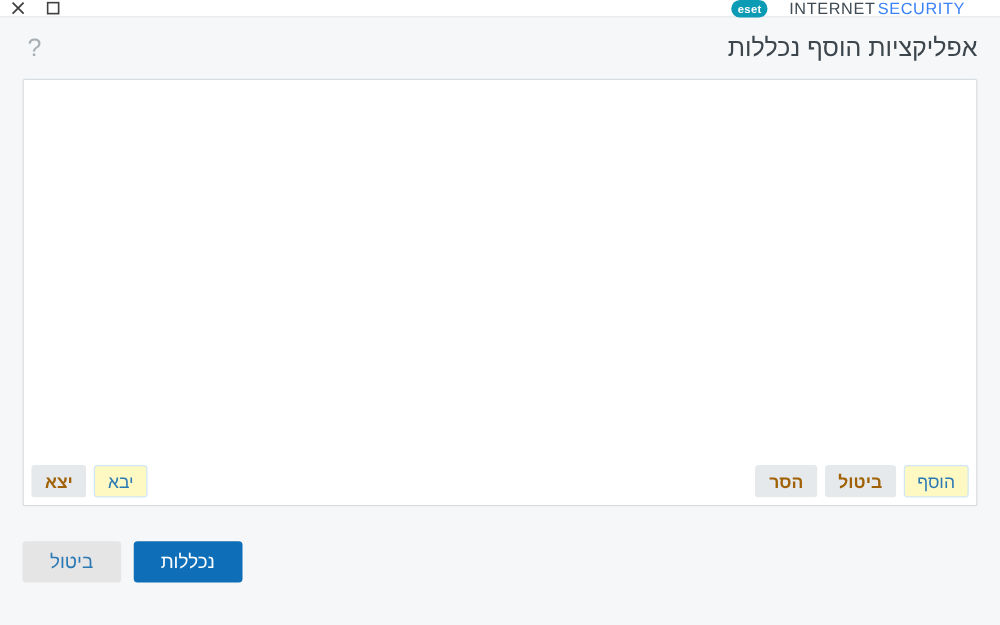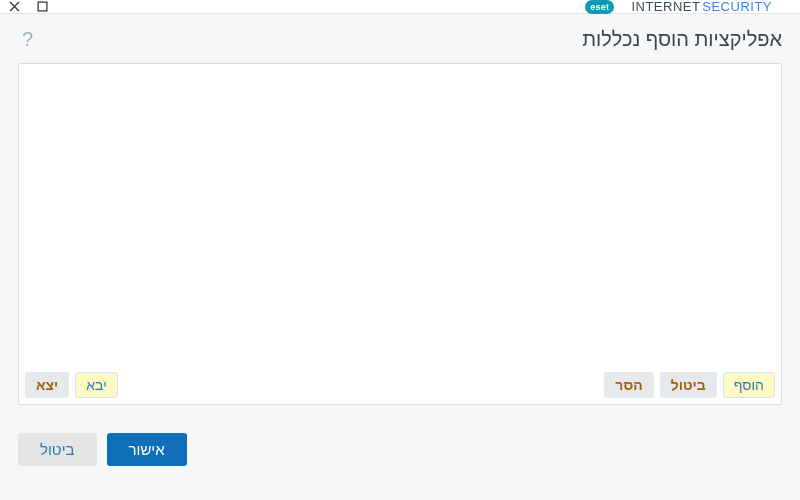--- a/index.html
+++ b/index.html
@@ -173,16 +173,16 @@
         <button class="chip chip-disabled">הסר</button>
       </div>
       <div class="action-group">
         <button class="chip chip-primary">יבא</button>
         <button class="chip chip-disabled">יצא</button>
       </div>
     </div>
   </div>
 
   <div class="footer">
-    <button class="btn btn-primary">אישור</button>
+    <button class="btn btn-primary">נכללות</button>
     <button class="btn btn-secondary">ביטול</button>
   </div>
 </div>
 
 </body></html>

